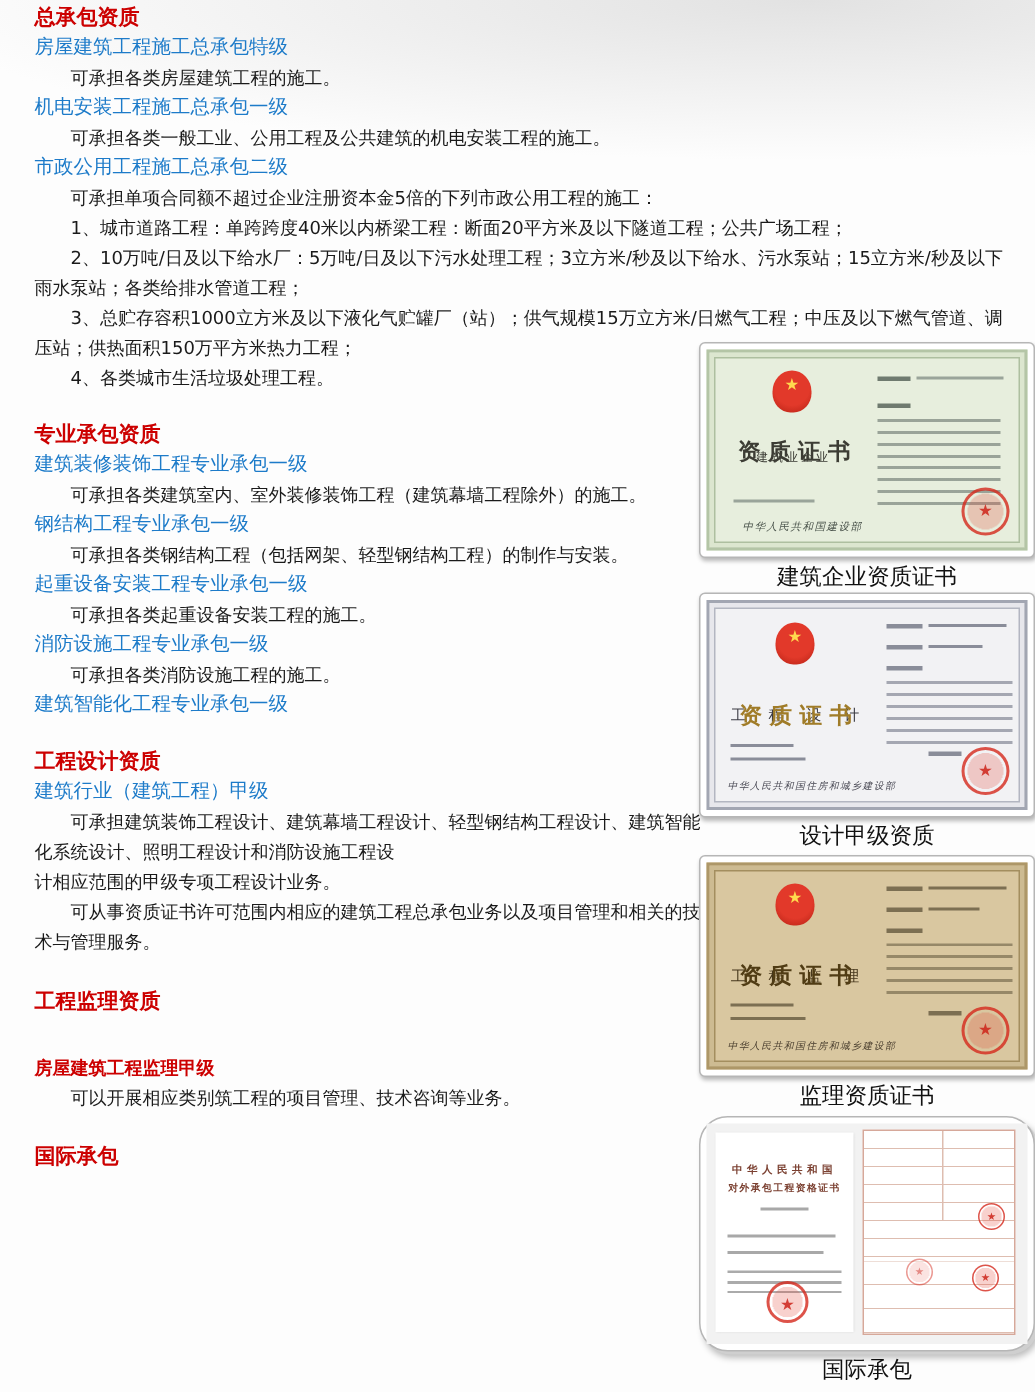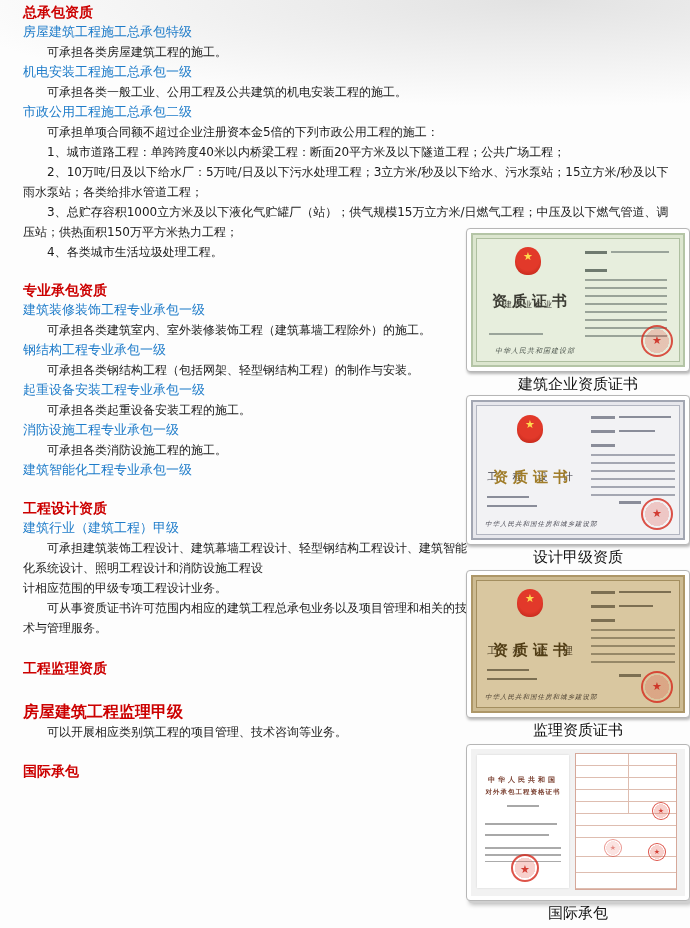--- a/index.html
+++ b/index.html
@@ -13,38 +13,38 @@
     background:radial-gradient(140% 115% at 78% 0%, #e2e2e2 0%, rgba(243,243,243,0) 62%);
     pointer-events:none;
   }
 
   
   .content { position:absolute; left:6px; top:2px; width:650px; color:#1a1a1a; font-size:12px; line-height:20px;margin-left:17px; }
   .sec { margin:0; }
   .sec-narrow { width:454px; }
   .sec-title { color:#cc0000; font-size:14px; font-weight:bold; line-height:20px; margin:0; }
   .entry-h { color:#1d7bc9; font-size:13px; font-weight:normal; line-height:20px; margin:0; }
-  .entry-h-red { color:#cc0000; font-size:16px; font-weight:bold; line-height:20px; margin:0; }
+  .entry-h-red { color:#cc0000; font-size:12px; font-weight:bold; line-height:20px; margin:0; }
   .content p { margin:0; text-indent:2em; }
   .prewrap { white-space:pre-wrap; }
   #sec-professional { margin-top:18px; }
   #sec-design { margin-top:18px; }
   #sec-supervision { margin-top:20px; }
   #sec-supervision .entry-h-red { margin-top:24px; }
   #sec-international { margin-top:19px; }
 
   
   .fig { position:absolute; left:466px; width:224px; }
   #fig1 { top:228px; } #fig2 { top:395px; } #fig3 { top:570px; } #fig4 { top:744px; }
   .shot {
     position:relative; border:1px solid #b6b6b6; border-radius:4px;
     background:#fff; padding:4px; box-shadow:1px 2px 3px rgba(0,0,0,.28);
   }
   #fig1 .shot { height:134px; } #fig2 .shot { height:140px; }
-  #fig3 .shot { height:138px; } #fig4 .shot { height:147px; box-shadow:2px 2px 0 #cfcfcf, 3px 4px 4px rgba(0,0,0,.25); }
+  #fig3 .shot { height:138px; } #fig4 .shot { height:147px; box-shadow:2px 2px 0 #cfcfcf, 3px 4px 4px rgba(0,0,0,.25);border-radius:19px; }
   .caption { margin-top:3px; text-align:center; font-size:15px; color:#111; line-height:18px; }
 
   .cert { position:absolute; inset:4px; }
   .cert-green { background:#e7eedd; border:2px solid #b4c5a6; box-shadow:inset 0 0 0 3px #dce6cf, inset 0 0 0 4px #aebfa0; }
   .cert-grey  { background:#f2f2f4; border:2px solid #a2a6b2; box-shadow:inset 0 0 0 3px #e7e7ec, inset 0 0 0 4px #b3b6c1; }
   .cert-tan   { background:#d9c7a0; border:2px solid #ad9768; box-shadow:inset 0 0 0 3px #cdbb92, inset 0 0 0 4px #a38e5f; }
   .cert-book  { background:#f2f2f2; }
 
   .emblem {
     position:absolute; width:26px; height:28px;

